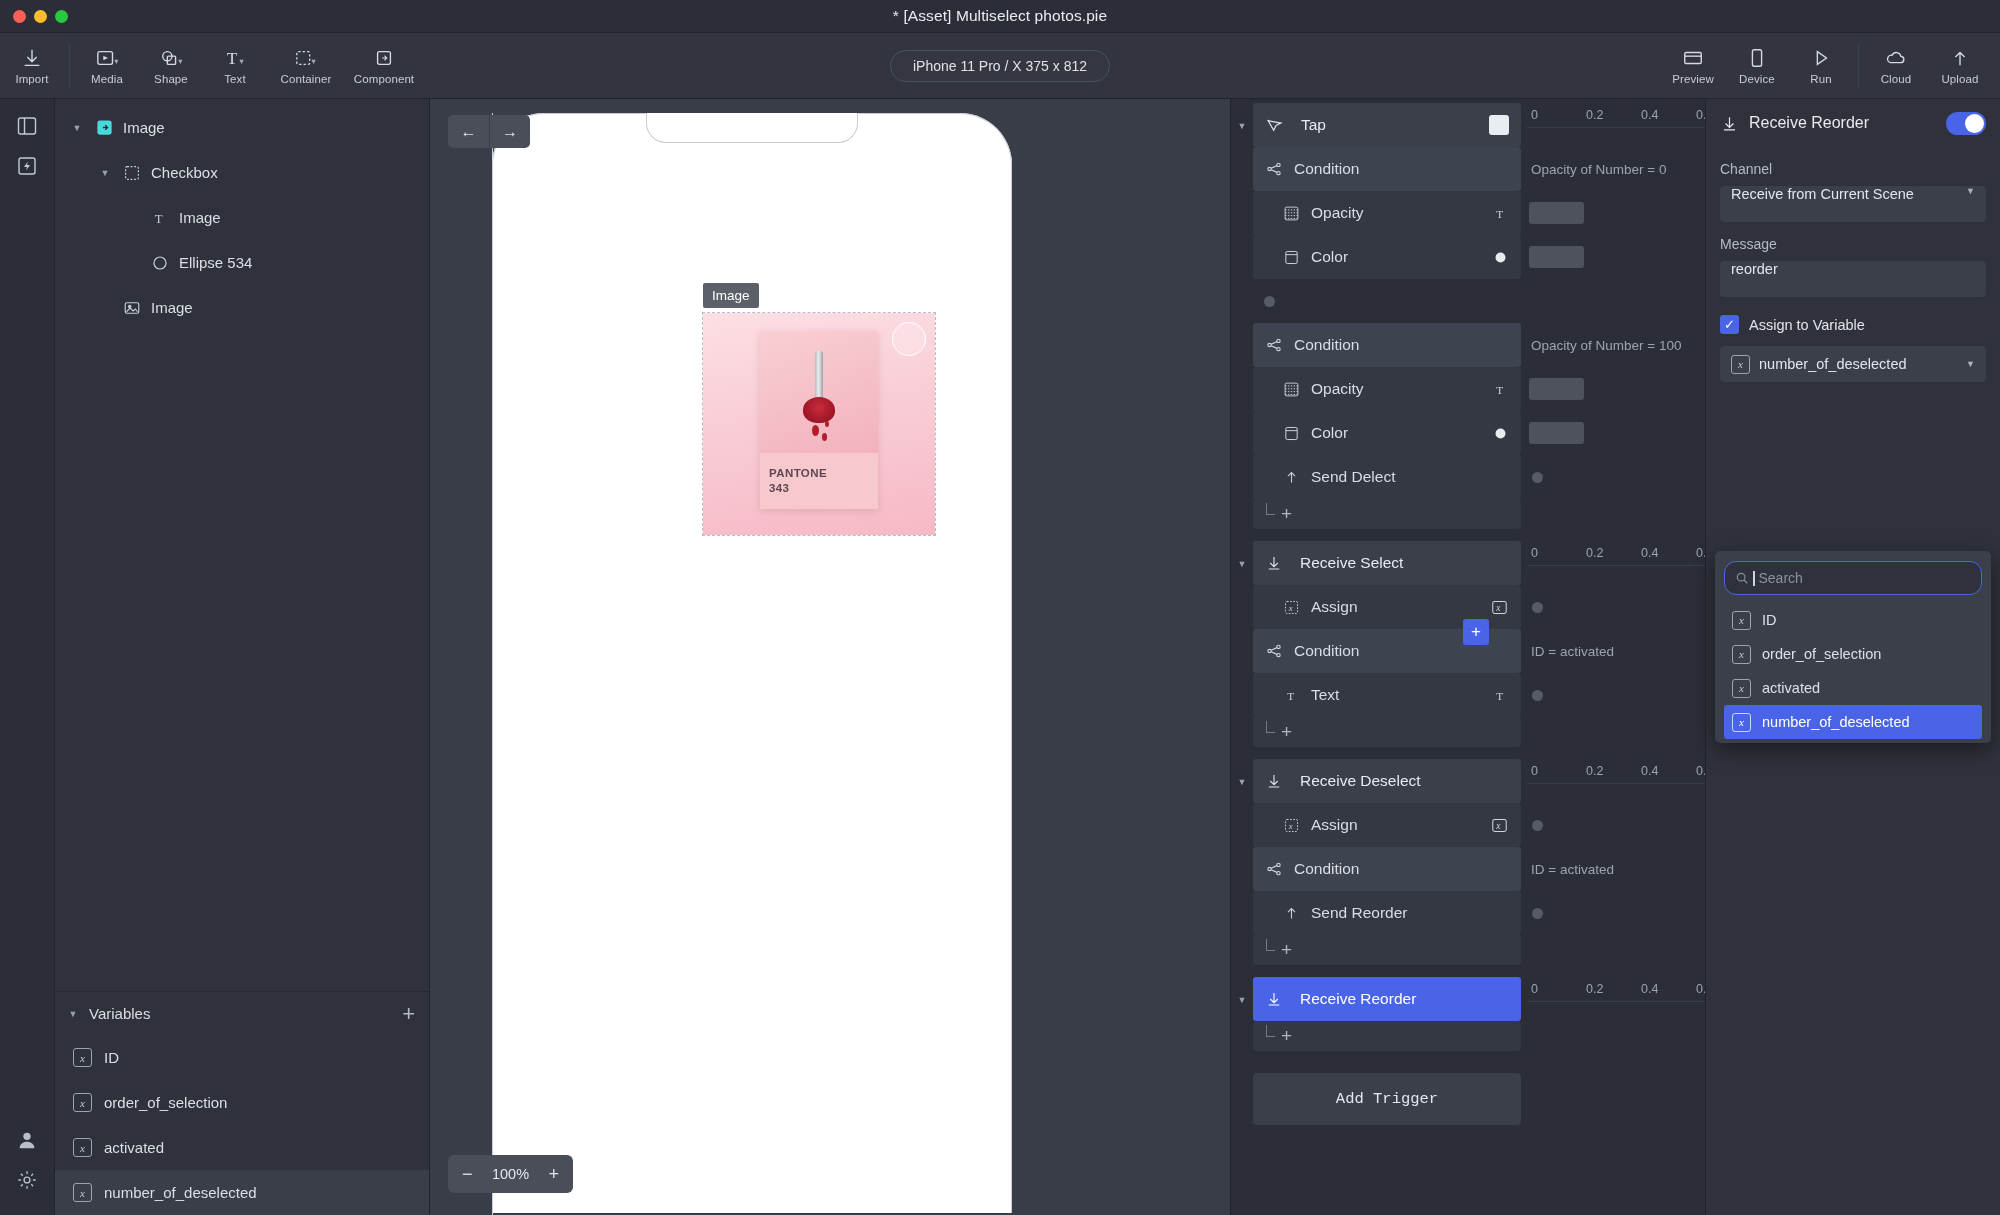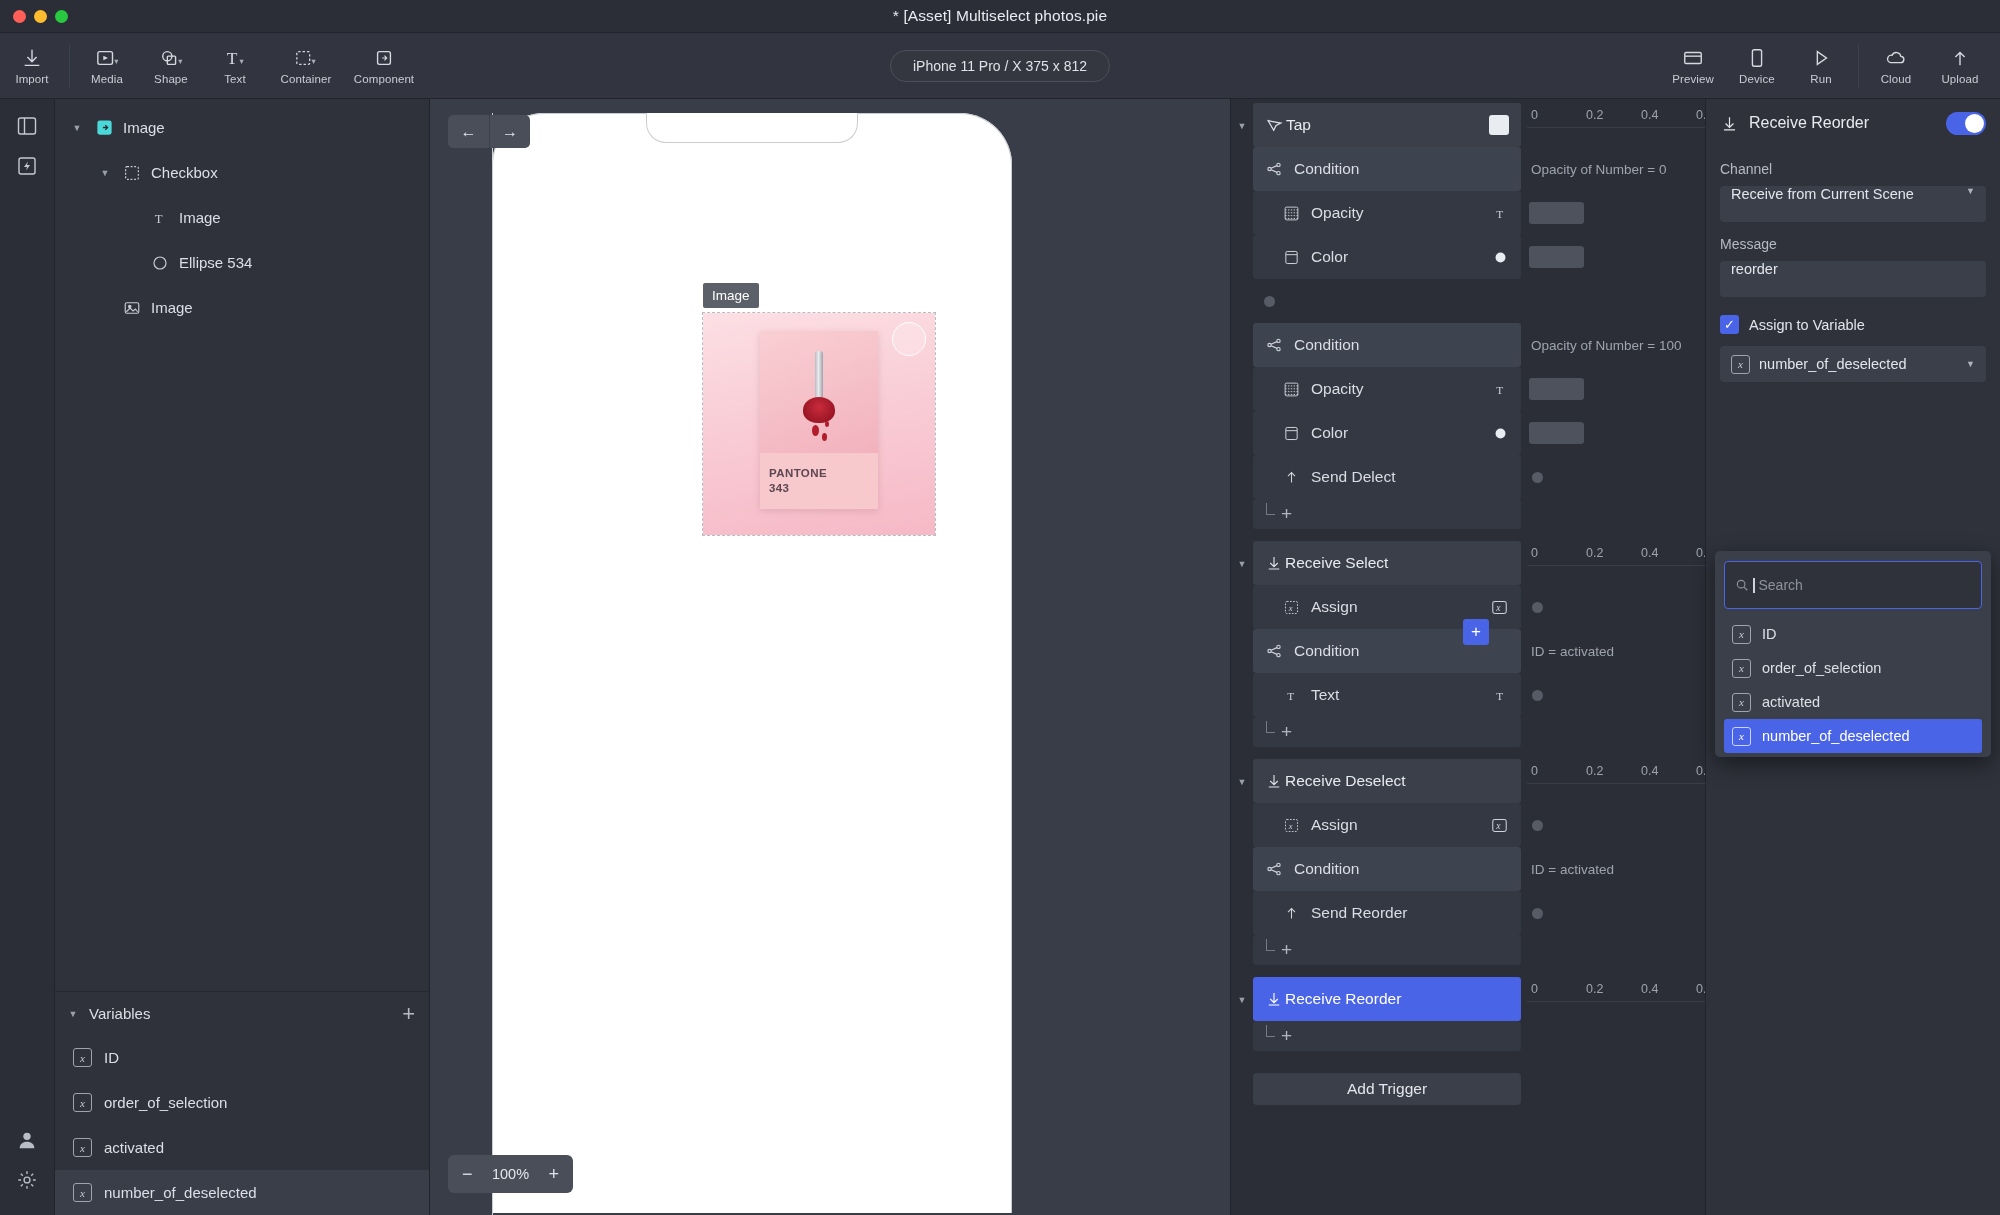--- a/index.html
+++ b/index.html
@@ -196,21 +196,21 @@
   .ev-block { margin-bottom: 0; }
   .ev-line { display: flex; align-items: stretch; }
   .ev-arrow {
     width: 22px; flex: 0 0 22px; display: flex; align-items: center; justify-content: center;
     font-size: 9px; color: #9aa0ab; padding-top: 2px;
   }
   .ev-left { width: 268px; flex: 0 0 268px; }
   .ev-right { flex: 1; position: relative; }
 
   .ev-head {
-    height: 44px; display: flex; align-items: center; gap: 2px;
+    height: 44px; display: flex; align-items: center; gap: 17px;
     padding: 0 12px; background: #3b3f4a; color: #e8eaef; font-size: 15.5px;
     border-radius: 3px;
   }
   .ev-head.active { background: #4a64e8; }
   .ev-head .sq { width: 20px; height: 20px; border-radius: 3px; background: #e9ecf1; margin-left: auto; }
 
   .ev-item {
     height: 44px; display: flex; align-items: center; gap: 11px;
     padding: 0 12px; color: #dadde4; font-size: 15.5px; border-radius: 3px;
     background: #343842;
@@ -227,23 +227,23 @@
     border-left: 1.4px solid #757a85; border-bottom: 1.4px solid #757a85;
   }
   .ruler { display: flex; gap: 0; padding-left: 10px; font-size: 12.5px; color: #9ea3ad; height: 24px; align-items: center; }
   .ruler span { width: 55px; }
   .ruler-line { height: 1px; background: #3a3e48; margin: 0 0 0 6px; }
   .cond-note { font-size: 13.5px; color: #9ea3ad; padding-left: 10px; height: 44px; display: flex; align-items: center; }
   .track { height: 44px; display: flex; align-items: center; padding-left: 8px; }
   .track .pill { width: 55px; height: 22px; background: #4e525d; border-radius: 3px; }
   .track .knob { width: 11px; height: 11px; border-radius: 50%; background: #565b66; margin-left: 3px; }
   .add-trigger {
-    margin: 22px 22px 0 22px; height: 32px; background: #3b3f4a; border-radius: 4px;
+    margin: 22px 22px 0 22px; height: 52px; background: #3b3f4a; border-radius: 4px;
     display: flex; align-items: center; justify-content: center;
-    color: #e3e6eb; font-size: 15.5px;
+    color: #e3e6eb; font-size: 15.5px; font-family: Liberation Mono, monospace;
   }
   .blue-plus {
     position: absolute; width: 26px; height: 26px; background: #4a64e8;
     border-radius: 3px; color: #fff; font-size: 17px;
     display: flex; align-items: center; justify-content: center;
   }
 
   
   .inspector {
     width: 295px; flex: 0 0 295px; background: #2f323b;
@@ -281,21 +281,21 @@
   }
   .var-select .dn { margin-left: auto; font-size: 9px; color: #aeb2bb; }
 
   
   .dropdown {
     position: absolute; left: 9px; right: 9px; top: 452px;
     background: #3b3f4a; border-radius: 5px; padding: 10px 9px 4px 9px;
     box-shadow: 0 7px 22px rgba(0,0,0,.45);
   }
   .dd-search {
-    height: 48px; background: #2f323b; border: 1.6px solid #4a64e8; border-radius: 4px;
+    height: 34px; background: #2f323b; border: 1.6px solid #4a64e8; border-radius: 12px;
     display: flex; align-items: center; gap: 4px; padding: 0 10px;
     font-size: 14px; color: #8d929c;
   }
   .caretbar { width: 1.5px; height: 15px; background: #cfd3da; }
   .dd-list { margin-top: 8px; }
   .dd-item {
     height: 34px; display: flex; align-items: center; gap: 11px;
     padding: 0 8px; font-size: 14.5px; color: #dde0e6; border-radius: 3px;
   }
   .dd-item.sel { background: #4a64e8; color: #fff; }

